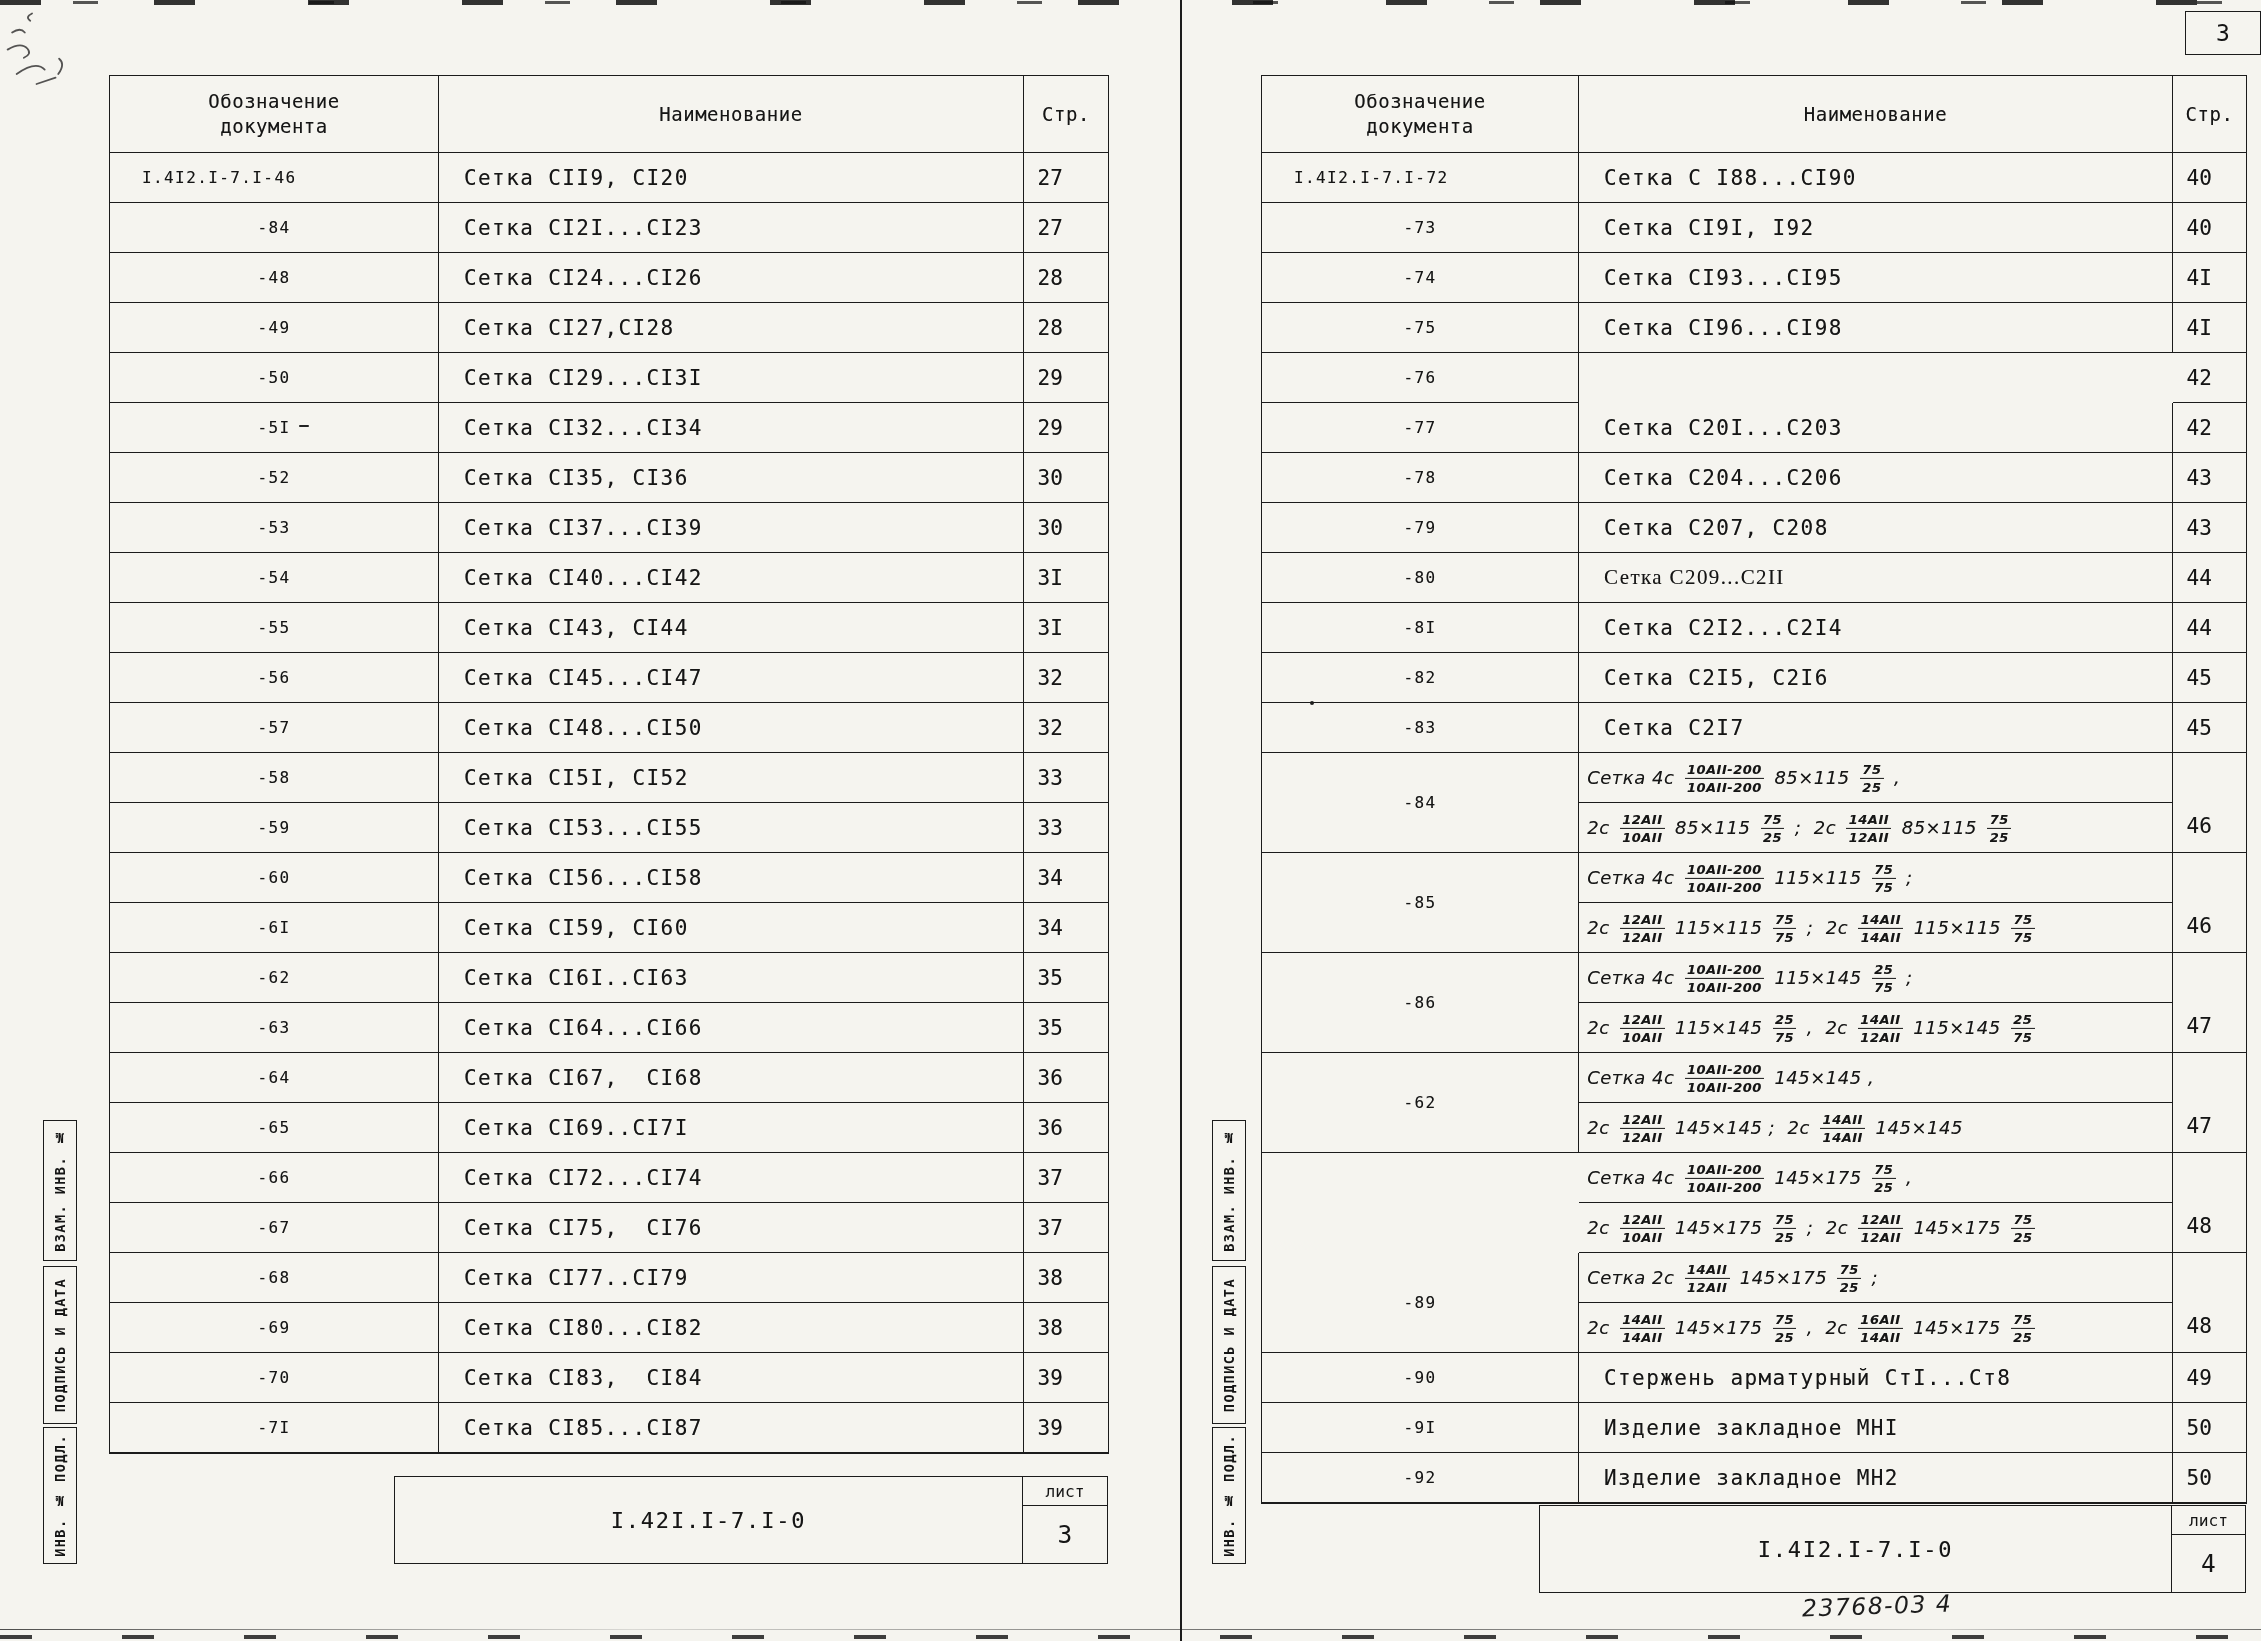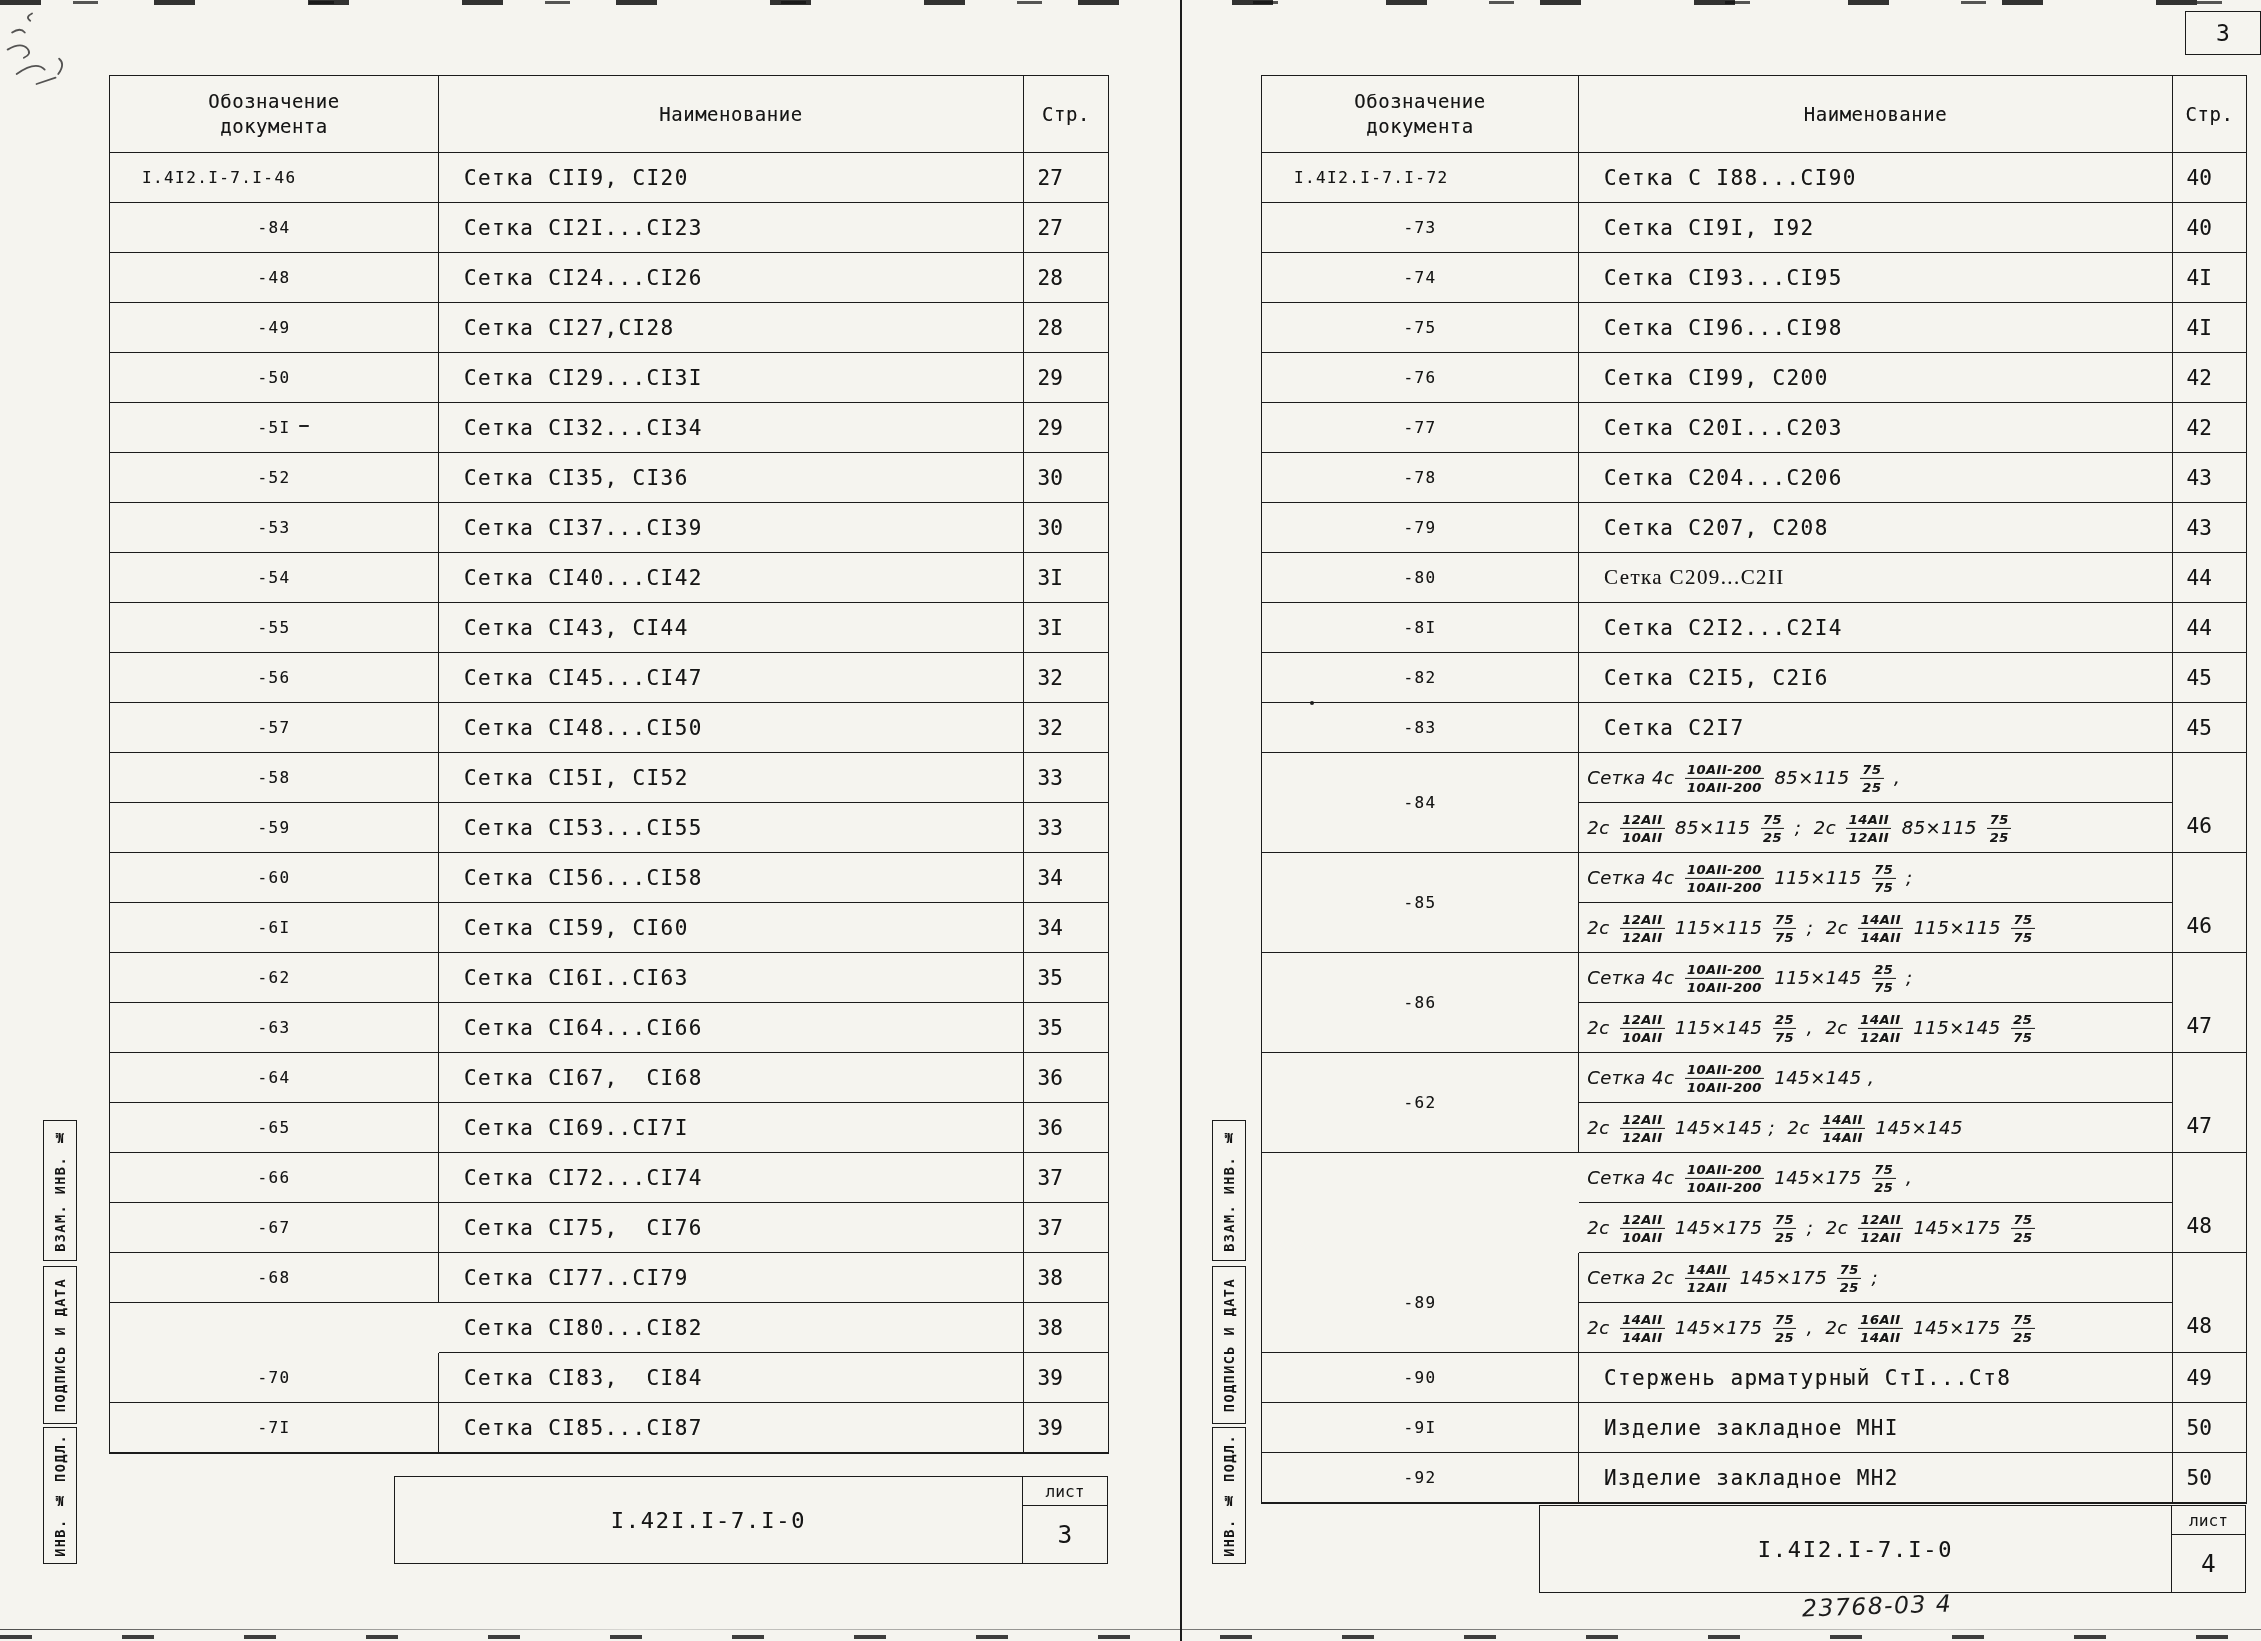--- a/index.html
+++ b/index.html
@@ -185,20 +185,21 @@
       <div class="cell page c3" style="grid-column: 3;">36</div>
       <div class="cell des c1" style="grid-column: 1;">-66</div>
       <div class="cell name c2" style="grid-column: 2;">Сетка СI72...СI74</div>
       <div class="cell page c3" style="grid-column: 3;">37</div>
       <div class="cell des c1" style="grid-column: 1;">-67</div>
       <div class="cell name c2" style="grid-column: 2;">Сетка СI75,  СI76</div>
       <div class="cell page c3" style="grid-column: 3;">37</div>
       <div class="cell des c1" style="grid-column: 1;">-68</div>
       <div class="cell name c2" style="grid-column: 2;">Сетка СI77..СI79</div>
       <div class="cell page c3" style="grid-column: 3;">38</div>
+      <div class="cell des c1" style="grid-column: 1;">-69</div>
       <div class="cell name c2" style="grid-column: 2;">Сетка СI80...СI82</div>
       <div class="cell page c3" style="grid-column: 3;">38</div>
       <div class="cell des c1" style="grid-column: 1;">-70</div>
       <div class="cell name c2" style="grid-column: 2;">Сетка СI83,  СI84</div>
       <div class="cell page c3" style="grid-column: 3;">39</div>
       <div class="cell des c1" style="grid-column: 1;">-7I</div>
       <div class="cell name c2" style="grid-column: 2;">Сетка СI85...СI87</div>
       <div class="cell page c3" style="grid-column: 3;">39</div>
     </div>
 
@@ -213,21 +214,20 @@
       <div class="cell des c1" style="grid-column: 1;">-73</div>
       <div class="cell name c2" style="grid-column: 2;">Сетка СI9I, I92</div>
       <div class="cell page c3" style="grid-column: 3;">40</div>
       <div class="cell des c1" style="grid-column: 1;">-74</div>
       <div class="cell name c2" style="grid-column: 2;">Сетка СI93...СI95</div>
       <div class="cell page c3" style="grid-column: 3;">4I</div>
       <div class="cell des c1" style="grid-column: 1;">-75</div>
       <div class="cell name c2" style="grid-column: 2;">Сетка СI96...СI98</div>
       <div class="cell page c3" style="grid-column: 3;">4I</div>
       <div class="cell des c1" style="grid-column: 1;">-76</div>
-      <div class="cell name c2" style="grid-column: 2;">Сетка СI99, С200</div>
       <div class="cell page c3" style="grid-column: 3;">42</div>
       <div class="cell des c1" style="grid-column: 1;">-77</div>
       <div class="cell name c2" style="grid-column: 2;">Сетка С20I...С203</div>
       <div class="cell page c3" style="grid-column: 3;">42</div>
       <div class="cell des c1" style="grid-column: 1;">-78</div>
       <div class="cell name c2" style="grid-column: 2;">Сетка С204...С206</div>
       <div class="cell page c3" style="grid-column: 3;">43</div>
       <div class="cell des c1" style="grid-column: 1;">-79</div>
       <div class="cell name c2" style="grid-column: 2;">Сетка С207, С208</div>
       <div class="cell page c3" style="grid-column: 3;">43</div>

